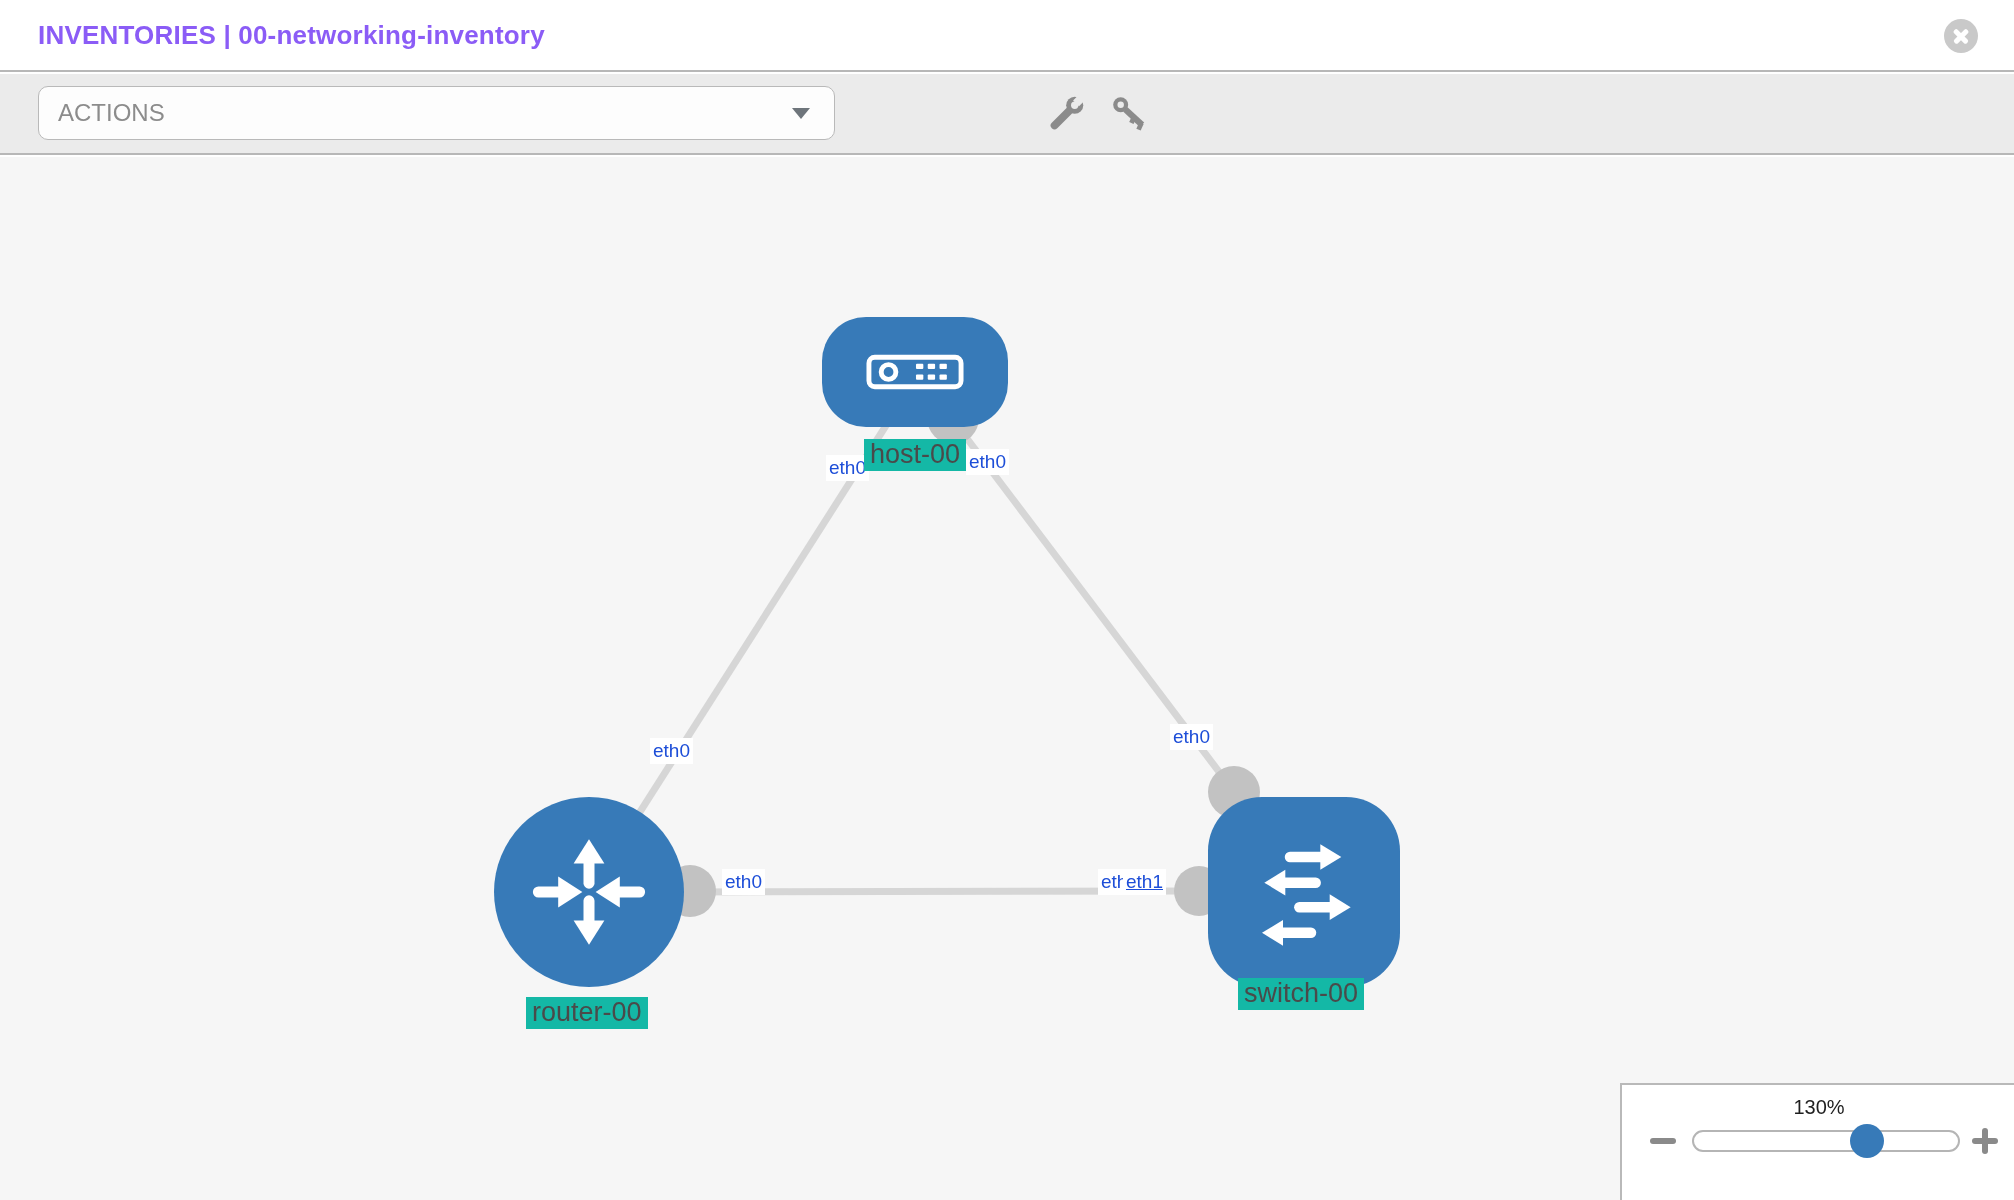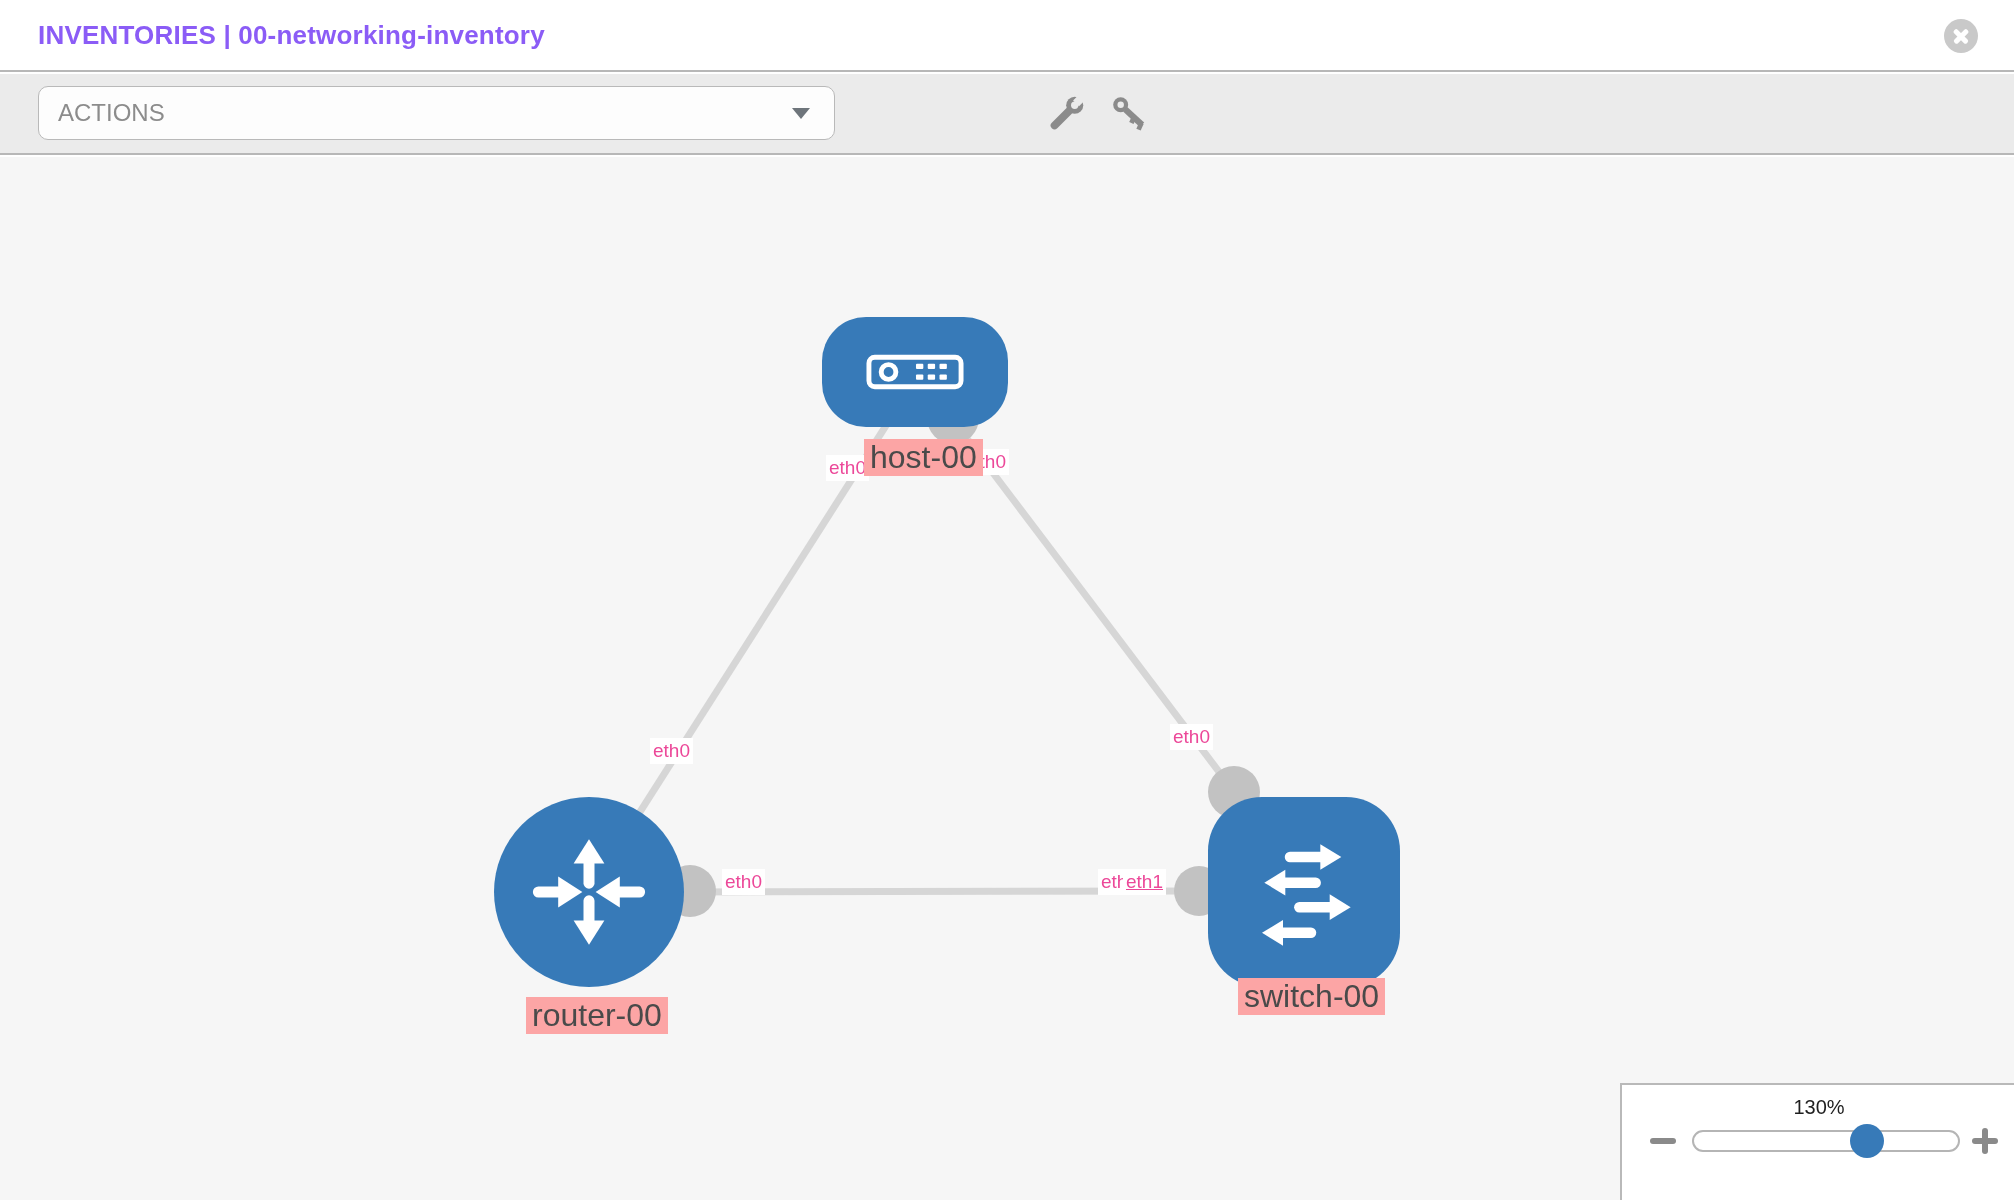--- a/index.html
+++ b/index.html
@@ -68,26 +68,26 @@
 
   .node {
     position: absolute; background: #377ab8; z-index: 3;
     display: flex; align-items: center; justify-content: center; cursor: pointer;
   }
   .node.host   { left: 822px;  top: 317px; width: 186px; height: 110px; border-radius: 44px; }
   .node.router { left: 494px;  top: 797px; width: 190px; height: 190px; border-radius: 50%; }
   .node.switch { left: 1208px; top: 797px; width: 192px; height: 190px; border-radius: 54px; }
 
   .if-chip {
-    position: absolute; z-index: 4; background: #ffffff; color: #ec4899;
+    position: absolute; z-index: 4; background: #ffffff; color: #1d4ed8;
     font-size: 19px; line-height: 1.15; padding: 2px 3px; white-space: nowrap;
   }
   .node-label {
-    position: absolute; z-index: 5; background: #fca5a5; color: #4a4a4a;
-    font-size: 32px; line-height: 1.1; padding: 1px 6px; white-space: nowrap;
+    position: absolute; z-index: 5; background: #14b8a6; color: #4a4a4a;
+    font-size: 27px; line-height: 1.1; padding: 1px 6px; white-space: nowrap;
   }
 
   
   .zoom-panel {
     position: absolute; left: 1620px; top: 1083px; width: 400px; height: 125px;
     background: #ffffff; border: 2px solid #b9b9b9; z-index: 10;
   }
   .zoom-value {
     position: absolute; left: 0; top: 11px; width: 394px; text-align: center;
     font-size: 20px; color: #1f1f1f;

